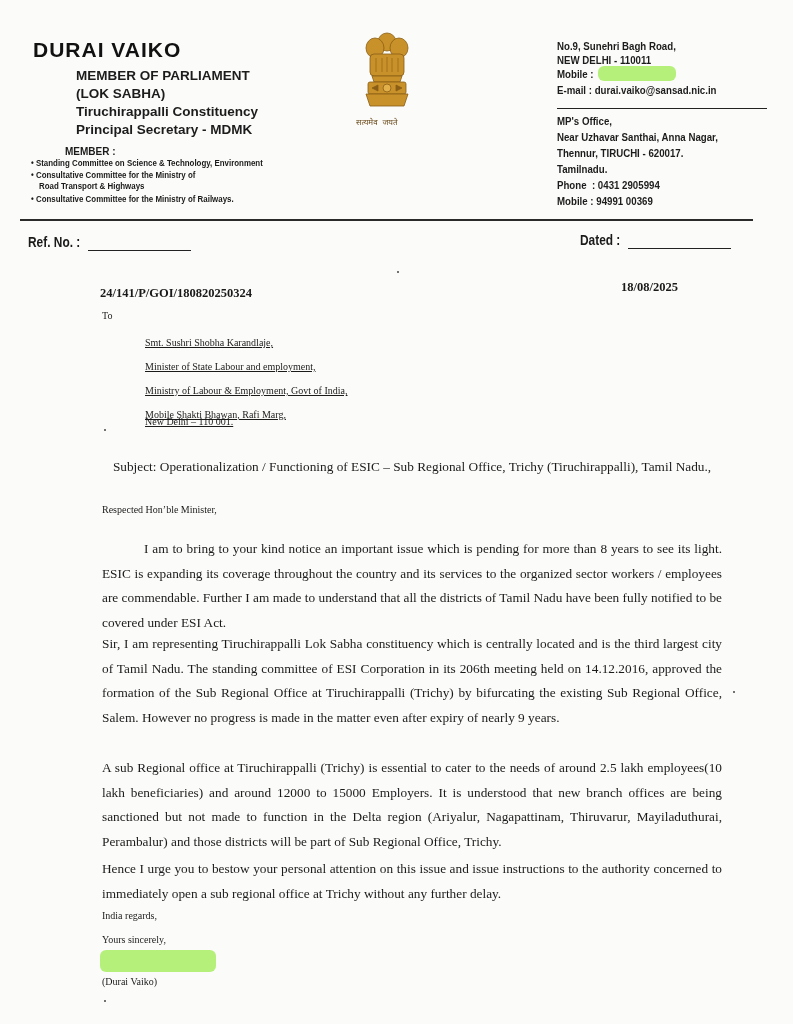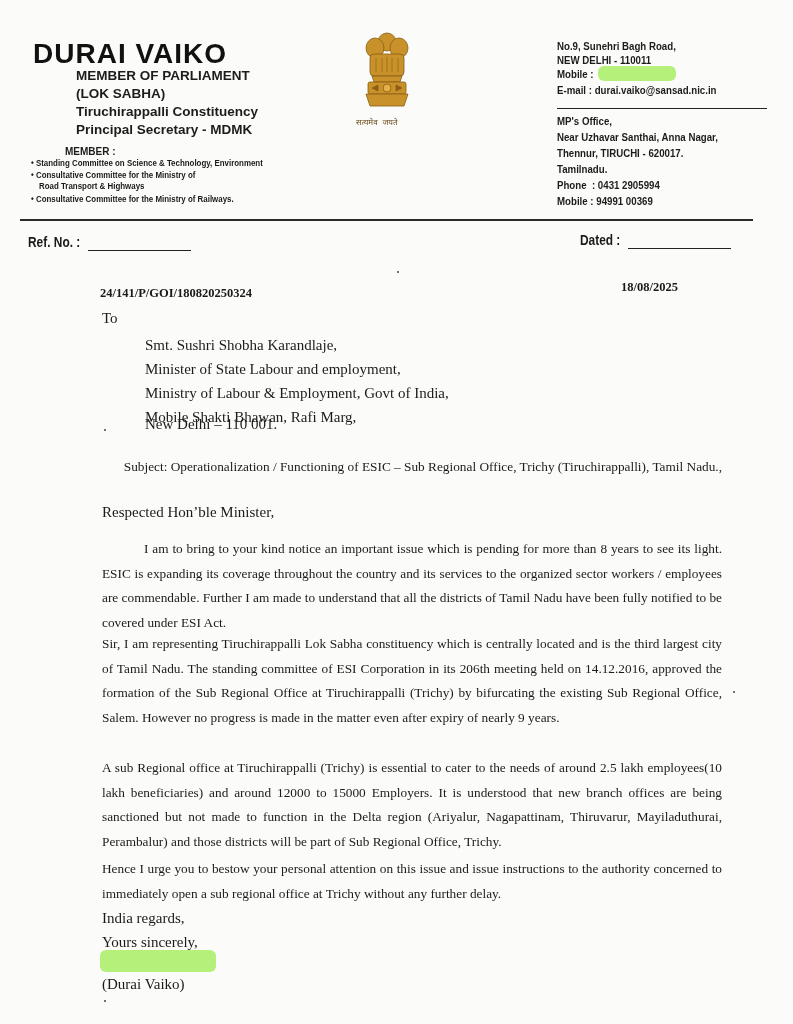--- a/index.html
+++ b/index.html
@@ -7,21 +7,21 @@
     width: 793px; height: 1024px; overflow: hidden;
     background: #fbfbf9;
     position: relative;
     color: #1a1a1a;
   }
   .sans { font-family: "Liberation Sans", "DejaVu Sans", sans-serif; }
   .serif { font-family: "Liberation Serif", "DejaVu Serif", serif; }
   .abs { position: absolute; }
 
   
-  #lh-name { left: 33px; top: 38px; font-size: 28px; font-weight: bold; letter-spacing: 1px; color: #111; text-align: right; }
+  #lh-name { left: 33px; top: 38px; font-size: 21px; font-weight: bold; letter-spacing: 1px; color: #111; text-align: right; }
   .lh-line { left: 33px; font-size: 13.5px; font-weight: bold; color: #1c1c1c; margin-left: 43px; }
   #lh-member-hdr { left: 31px; top: 146px; font-size: 10px; font-weight: bold; margin-left: 34px; }
   .lh-comm { left: 31px; font-size: 8.6px; font-weight: bold; transform: scaleX(0.92); transform-origin: left; white-space: nowrap; }
 
   
   #emblem { left: 362px; top: 30px; width: 50px; height: 96px; }
   #motto { left: 356px; top: 116px; font-size: 8px; color: #6a4a1a; font-family: Liberation Mono, monospace; white-space: nowrap; }
 
   
   .rh-line { left: 557px; font-size: 11px; font-weight: bold; transform: scaleX(0.88); transform-origin: left; white-space: nowrap; color: #1c1c1c; }
@@ -34,23 +34,23 @@
 
   
   #ref-label { left: 28px; top: 234px; font-size: 14px; font-weight: bold; transform: scaleX(0.85); transform-origin: left; }
   #ref-blank { left: 88px; top: 250px; width: 103px; border-top: 1.2px solid #222; }
   #dated-label { left: 580px; top: 232px; font-size: 14px; font-weight: bold; transform: scaleX(0.85); transform-origin: left; }
   #dated-blank { left: 628px; top: 248px; width: 103px; border-top: 1.2px solid #222; }
 
   #ref-no { left: 100px; top: 286px; font-size: 12.5px; font-weight: bold; }
   #date-val { left: 621px; top: 280px; font-size: 12.5px; font-weight: bold; }
 
-  .txt { font-size: 15px; color: #1b1b1b; white-space: nowrap; }
+  .txt { font-size: 10px; color: #1b1b1b; white-space: nowrap; }
   #to { left: 102px; top: 310px; }
-  .addr { left: 145px; }
+  .addr { left: 145px; text-decoration: underline; }
 
   .para { left: 102px; width: 620px; font-size: 13.3px; line-height: 24.5px; color: #1b1b1b; }
   .para p { margin: 0; text-align: justify; }
 
   .dot { width: 2px; height: 2px; background: #444; border-radius: 1px; }
   #sig-redact { left: 100px; top: 950px; width: 116px; height: 22px; }
 </style>
 </head>
 <body>
 
@@ -112,21 +112,21 @@
 <div id="date-val" class="abs serif">18/08/2025</div>
 
 <div id="to" class="abs serif txt">To</div>
 <div class="abs serif txt addr" style="top:337px">Smt. Sushri Shobha Karandlaje,</div>
 <div class="abs serif txt addr" style="top:361px">Minister of State Labour and employment,</div>
 <div class="abs serif txt addr" style="top:385px">Ministry of Labour &amp; Employment, Govt of India,</div>
 <div class="abs serif txt addr" style="top:409px">Mobile Shakti Bhawan, Rafi Marg,</div>
 <div class="abs serif txt addr" style="top:416px">New Delhi – 110 001.</div>
 
 <div class="abs serif para" style="top:455px">
-  <p style="text-align:right">Subject: Operationalization / Functioning of ESIC – Sub Regional Office, Trichy (Tiruchirappalli), Tamil Nadu.,</p>
+  <p style="text-align:center">Subject: Operationalization / Functioning of ESIC – Sub Regional Office, Trichy (Tiruchirappalli), Tamil Nadu.,</p>
 </div>
 <div class="abs serif txt" style="left:102px; top:504px">Respected Hon’ble Minister,</div>
 
 <div class="abs serif para" style="top:537px">
   <p style="text-indent:42px">I am to bring to your kind notice an important issue which is pending for more than 8 years to see its light.  ESIC is expanding its coverage throughout the country and its services to the organized sector workers / employees are commendable. Further I am made to understand that all the districts of Tamil Nadu have been fully notified to be covered under ESI Act.</p>
 </div>
 <div class="abs serif para" style="top:632px">
   <p>Sir, I am representing Tiruchirappalli Lok Sabha constituency which is centrally located and is the third largest city of Tamil Nadu. The standing committee of ESI Corporation in its 206th meeting held on 14.12.2016, approved the formation of the Sub Regional Office at Tiruchirappalli (Trichy) by bifurcating the existing Sub Regional Office, Salem. However no progress is made in the matter even after expiry of nearly 9 years.</p>
 </div>
 <div class="abs serif para" style="top:756px">

